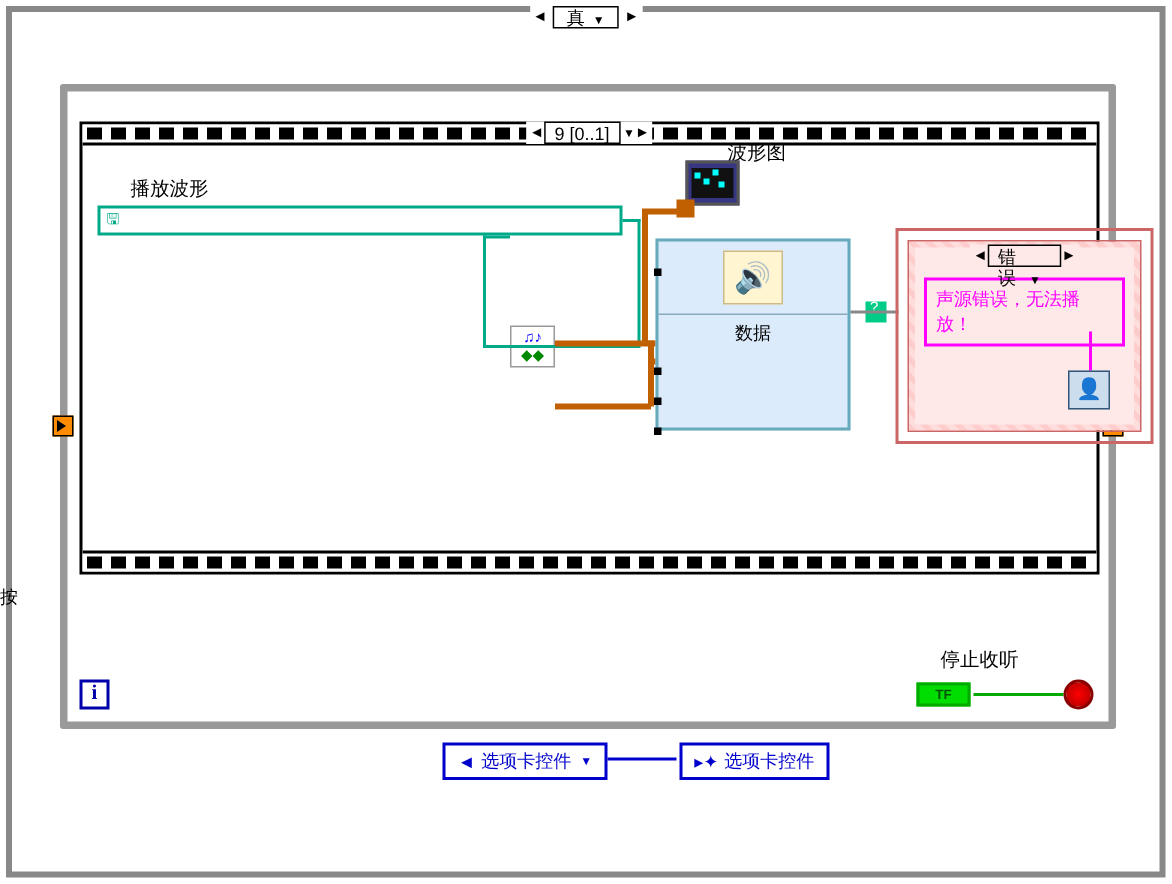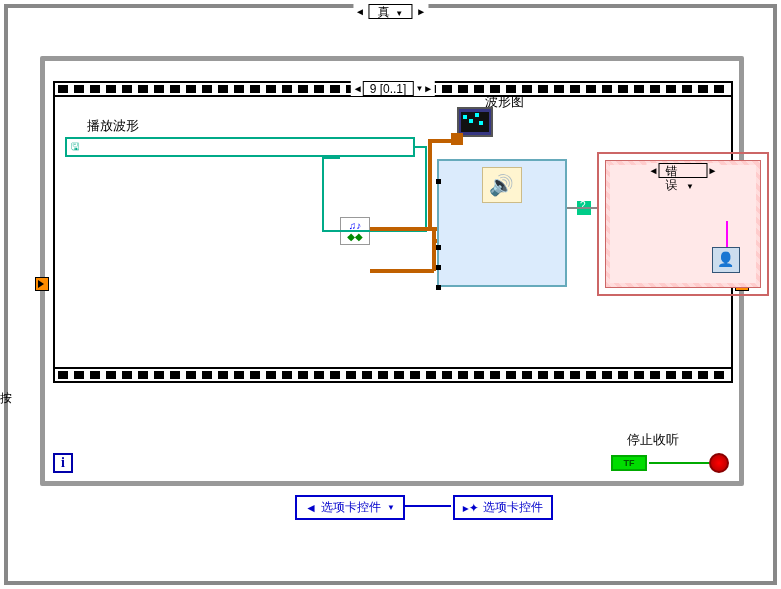--- a/index.html
+++ b/index.html
@@ -171,37 +171,39 @@
 
         <div class="wire dbl" style="left:313px;top:128px;width:68px;height:2px"></div>
         <div class="wire dbl-v" style="left:371px;top:41px;width:3px;height:90px"></div>
         <div class="wire dbl" style="left:371px;top:40px;width:24px;height:2px"></div>
         <div class="wire dbl" style="left:313px;top:170px;width:64px;height:2px"></div>
         <div class="wire dbl-v" style="left:375px;top:128px;width:3px;height:44px"></div>
         <div class="wire dbl" style="left:375px;top:140px;width:8px;height:2px"></div>
 
         <div class="vi-box">
           <div class="vi-icon">🔊</div>
+          <div class="vi-row">数据</div>
           <div class="vi-dot" style="top:18px"></div>
           <div class="vi-dot" style="top:84px"></div>
           <div class="vi-dot" style="top:104px"></div>
           <div class="vi-dot" style="top:124px"></div>
         </div>
 
         <div class="tunnel-case" style="left:520px;top:102px"></div>
         <div class="wire-k" style="left:510px;top:108px;width:32px;height:2px"></div>
 
         <div class="err-case">
           <div class="err-case-inner">
             <div class="err-content">
               <div class="err-hdr">
                 <span class="case-arrow">◄</span>
                 <span class="seq-box"><span>错误</span>&nbsp;&nbsp;<span class="dd-arrow">▼</span></span>
                 <span class="case-arrow">►</span>
               </div>
+              <div class="err-msg">声源错误，无法播放！</div>
               <div class="wire" style="position:absolute;right:28px;top:56px;width:2px;height:40px;background:#f0f"></div>
               <div class="err-icon">👤</div>
             </div>
           </div>
         </div>
       </div>
 
       <div class="film-strip bottom" style="position:absolute;bottom:0;left:0;right:0">
         <div class="film-hole"></div>
           <div class="film-hole"></div>

